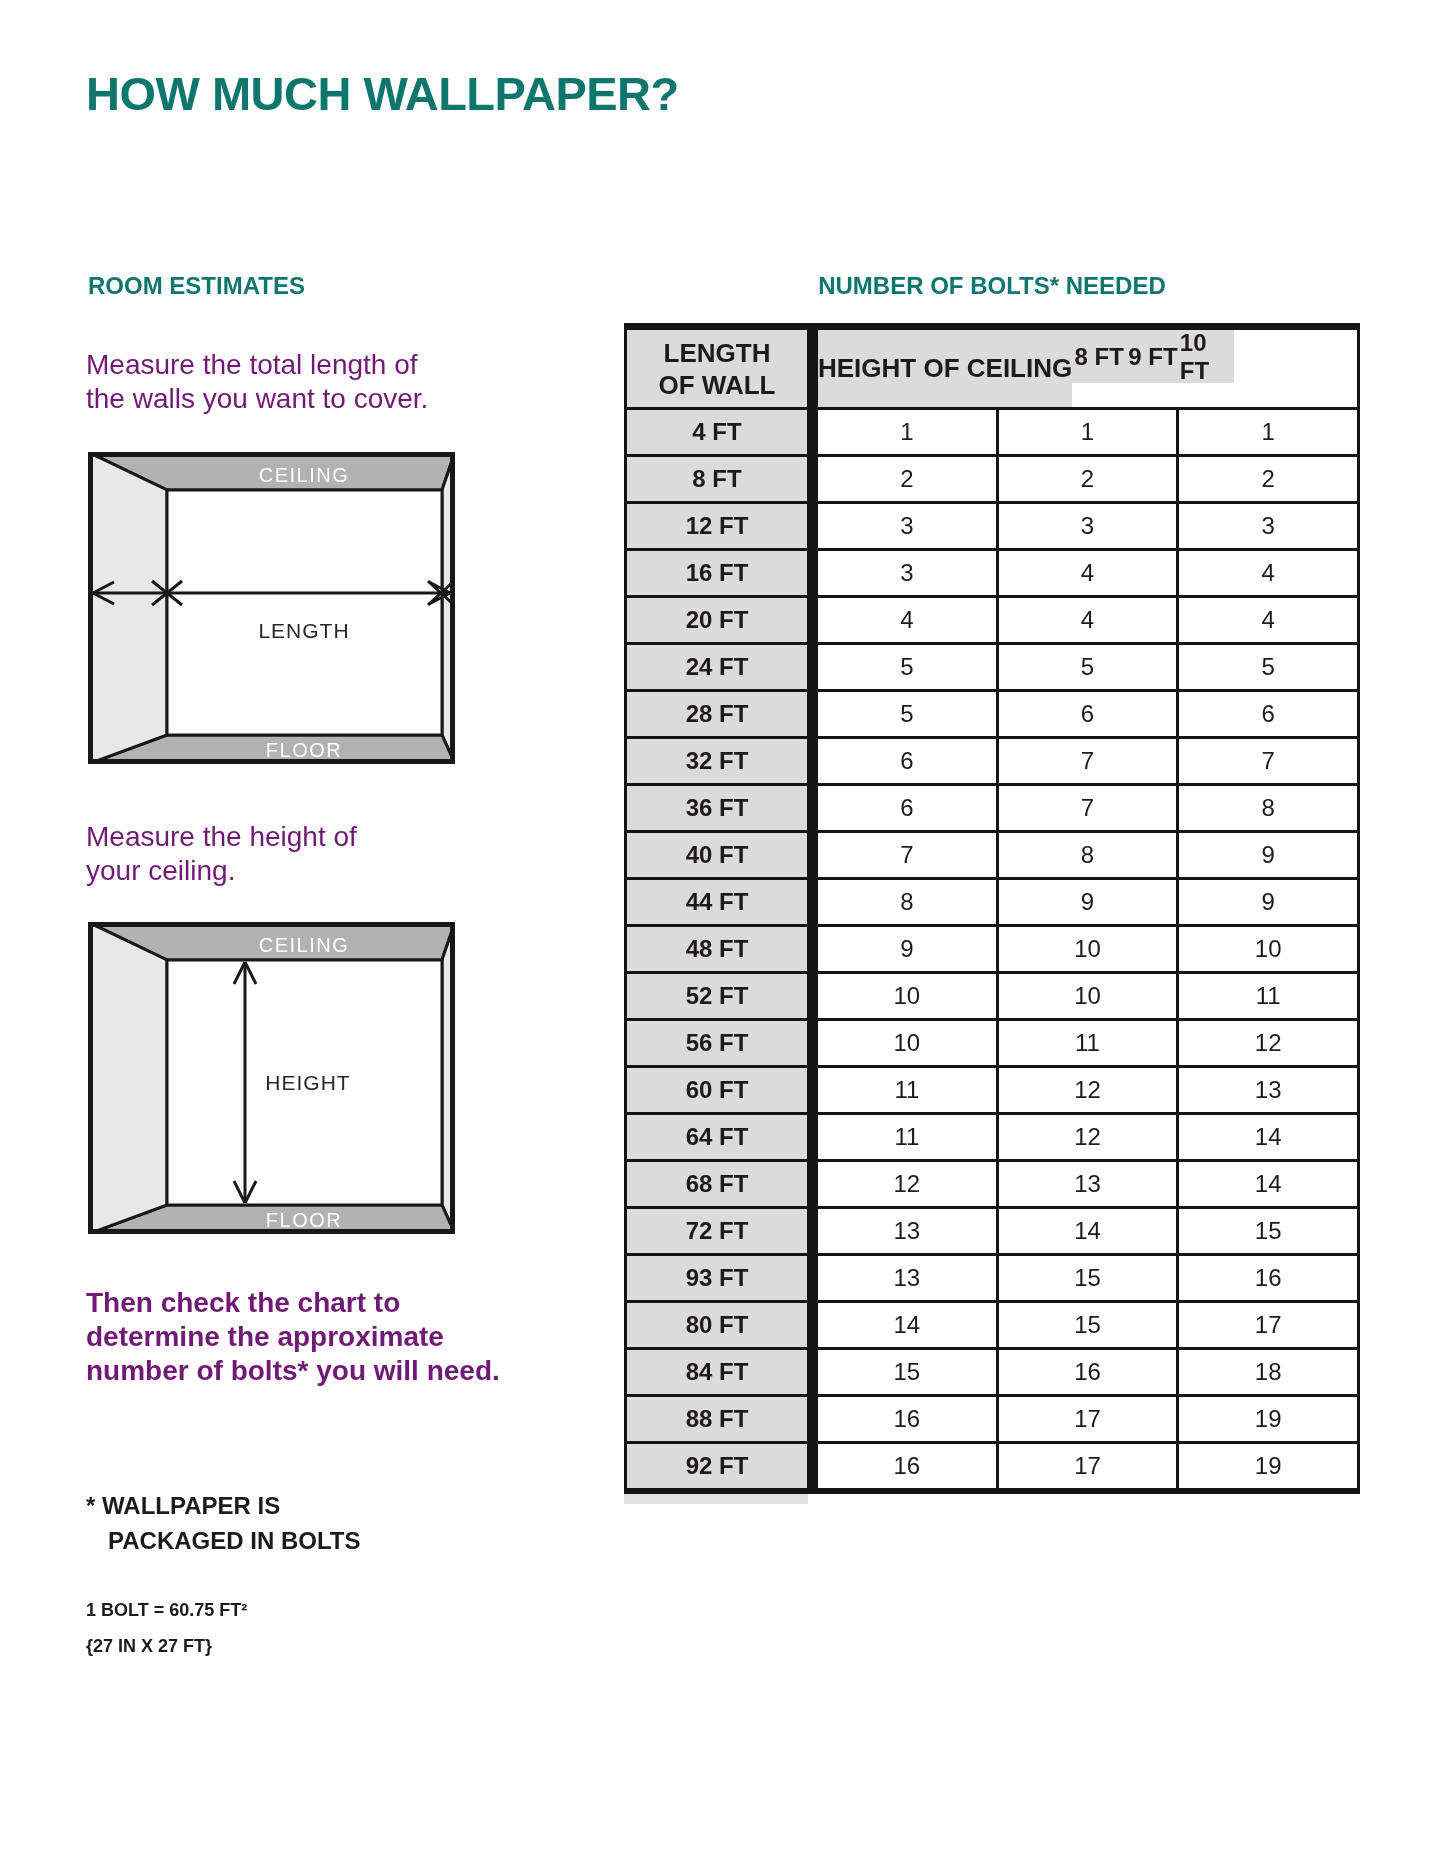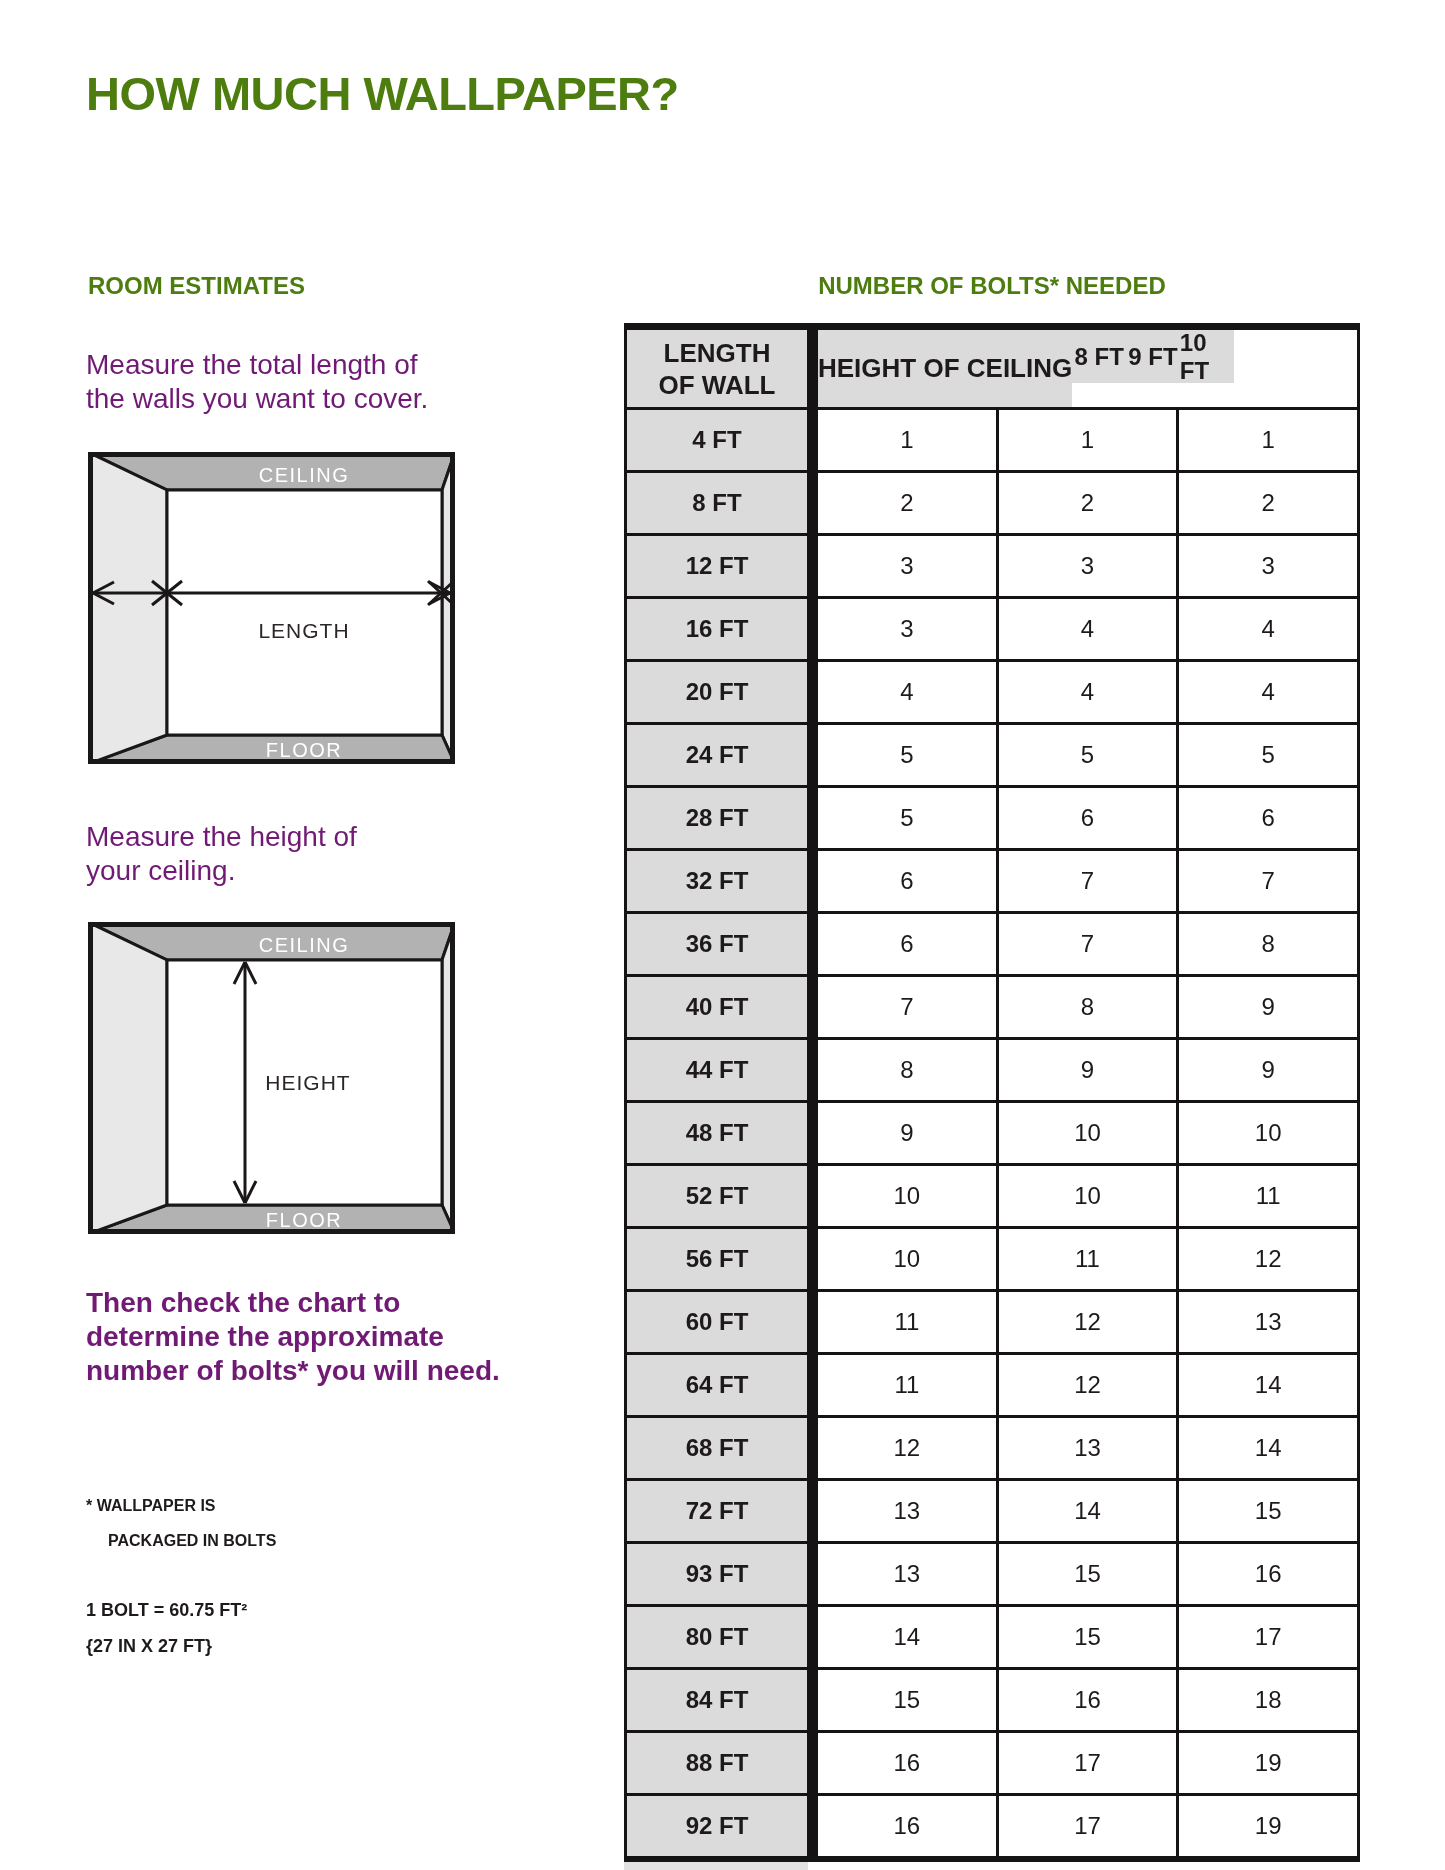--- a/index.html
+++ b/index.html
@@ -1,28 +1,28 @@
 <!DOCTYPE html>
 <html><head>
 <meta charset="utf-8">
 <style>
   html,body{margin:0;padding:0;background:#ffffff;}
   #page{position:relative;width:1445px;height:1870px;background:#ffffff;overflow:hidden;
         font-family:"Liberation Sans","DejaVu Sans",sans-serif;color:#1E1A1B;}
   .abs{position:absolute;}
-  .blue{color:#4d7c0f;}
+  .blue{color:#0f766e;}
   #page-title{left:86px;top:66px;font-size:47px;font-weight:bold;letter-spacing:-0.5px;}
   .section-heading{font-size:24px;font-weight:bold;}
   #room-estimates-heading{left:88px;top:272px;}
   #bolts-heading{left:624px;top:272px;width:736px;text-align:center;}
   .body-text{font-size:28px;line-height:34px;color:#701a75;}
   #step1{left:86px;top:348px;}
   #step2{left:86px;top:820px;}
   #step3{left:86px;top:1286px;font-weight:bold;}
-  #footnote{left:86px;top:1488px;font-size:16px;font-weight:bold;line-height:35px;}
+  #footnote{left:86px;top:1488px;font-size:24px;font-weight:bold;line-height:35px;}
   #footnote .indent{padding-left:22px;}
   #equation{left:86px;top:1592px;font-size:18px;font-weight:bold;line-height:36px;}
   .diagram{position:absolute;width:367px;height:312px;}
   #diagram1{left:88px;top:452px;}
   #diagram2{left:88px;top:922px;}
 
   
   #bolt-table{left:624px;top:323px;width:736px;}
   .topbar{height:7px;background:#151314;}
   .botbar{height:6px;background:#151314;}
@@ -34,21 +34,21 @@
         text-align:center;font-weight:bold;}
   .hdr .col1{font-size:26px;line-height:32px;}
   .vdiv{width:11px;background:#151314;flex:0 0 11px;}
   .hdr-right{flex:1;display:flex;flex-direction:row;box-sizing:border-box;border-right:3px solid #151314;}
   .hdr-ceiling{height:77px;background:#DBDBDB;display:flex;align-items:center;justify-content:center;
                font-size:26px;font-weight:bold;}
   .hdr-line{height:3px;background:#151314;}
   .hdr-sub{height:53px;display:flex;background:#DBDBDB;}
   .hdr-sub .scell{flex:1;display:flex;align-items:center;justify-content:center;
                   font-size:24px;font-weight:bold;}
-  .trow{display:flex;height:63px;box-sizing:border-box;border-top:3px solid #151314;}
+  .trow{display:flex;height:47px;box-sizing:border-box;border-top:3px solid #151314;}
   .trow .col1{font-size:24px;}
   .c-val{flex:1;display:flex;align-items:center;justify-content:center;font-size:24px;
          background:#ffffff;box-sizing:border-box;}
   .c-val.bl{border-left:3px solid #151314;}
   .c-val.br{border-right:3px solid #151314;}
 </style>
 </head>
 <body>
 
 <div id="page">

